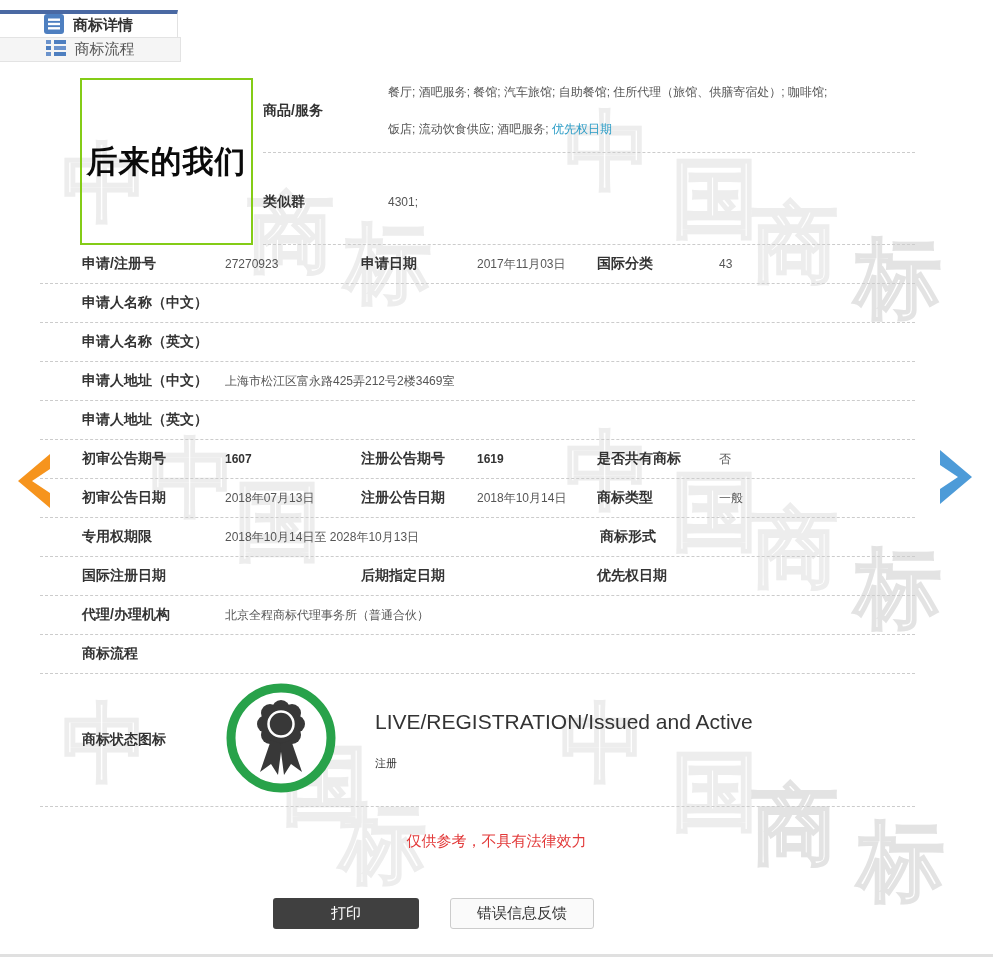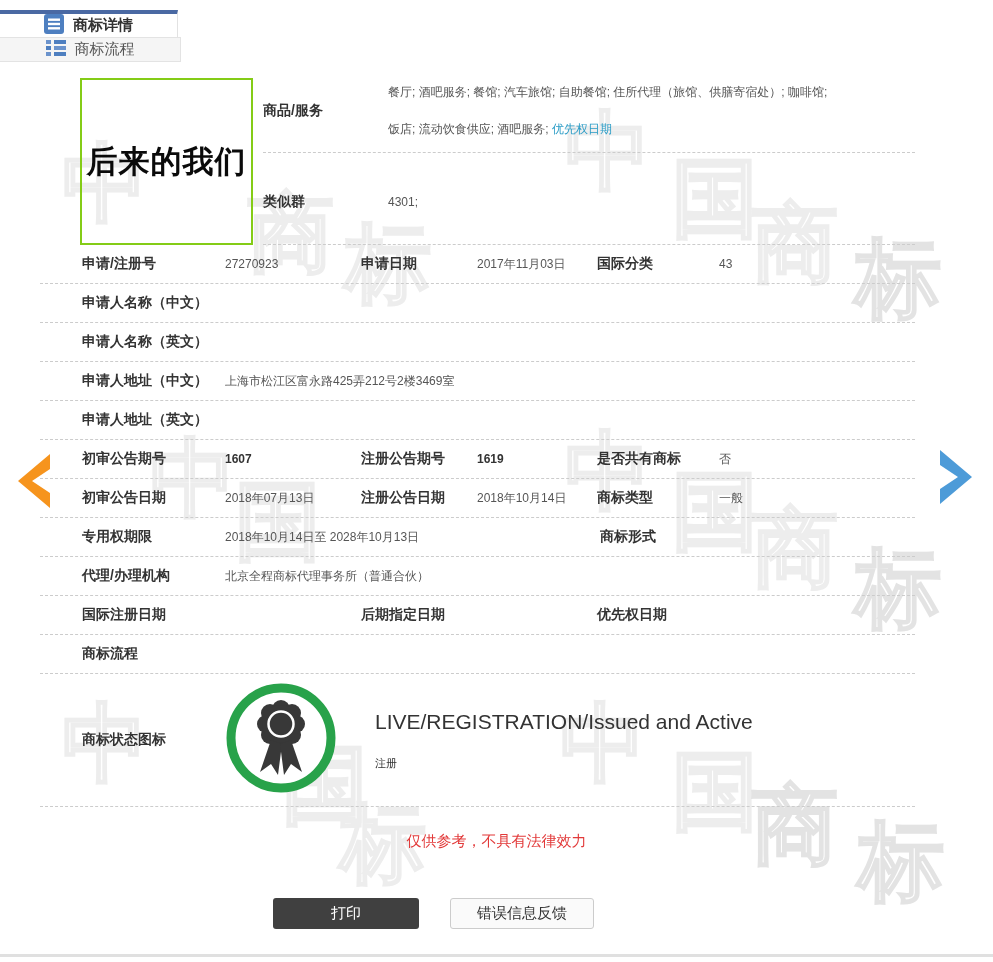--- a/index.html
+++ b/index.html
@@ -201,31 +201,31 @@
   </div>
 
   <div class="row">
     <span class="lab c-l1">专用权期限</span>
     <span class="val c-v1w">2018年10月14日至 2028年10月13日</span>
     <span class="lab c-l3">商标形式</span>
     <span class="val c-v3"></span>
   </div>
 
   <div class="row">
-    <span class="lab c-l1">代理/办理机构</span>
-    <span class="val c-rest">北京全程商标代理事务所（普通合伙）</span>
-  </div>
-
-  <div class="row">
     <span class="lab c-l1">国际注册日期</span>
     <span class="val c-v1"></span>
     <span class="lab c-l2">后期指定日期</span>
     <span class="val c-v2"></span>
     <span class="lab c-l3">优先权日期</span>
     <span class="val c-v3"></span>
+  </div>
+
+  <div class="row">
+    <span class="lab c-l1">代理/办理机构</span>
+    <span class="val c-rest">北京全程商标代理事务所（普通合伙）</span>
   </div>
 
   <div class="row">
     <span class="lab c-l1">商标流程</span>
   </div>
 
   <div class="status-row">
     <span class="lab c-l1">商标状态图标</span>
     <div class="badge-wrap">
       <span>

